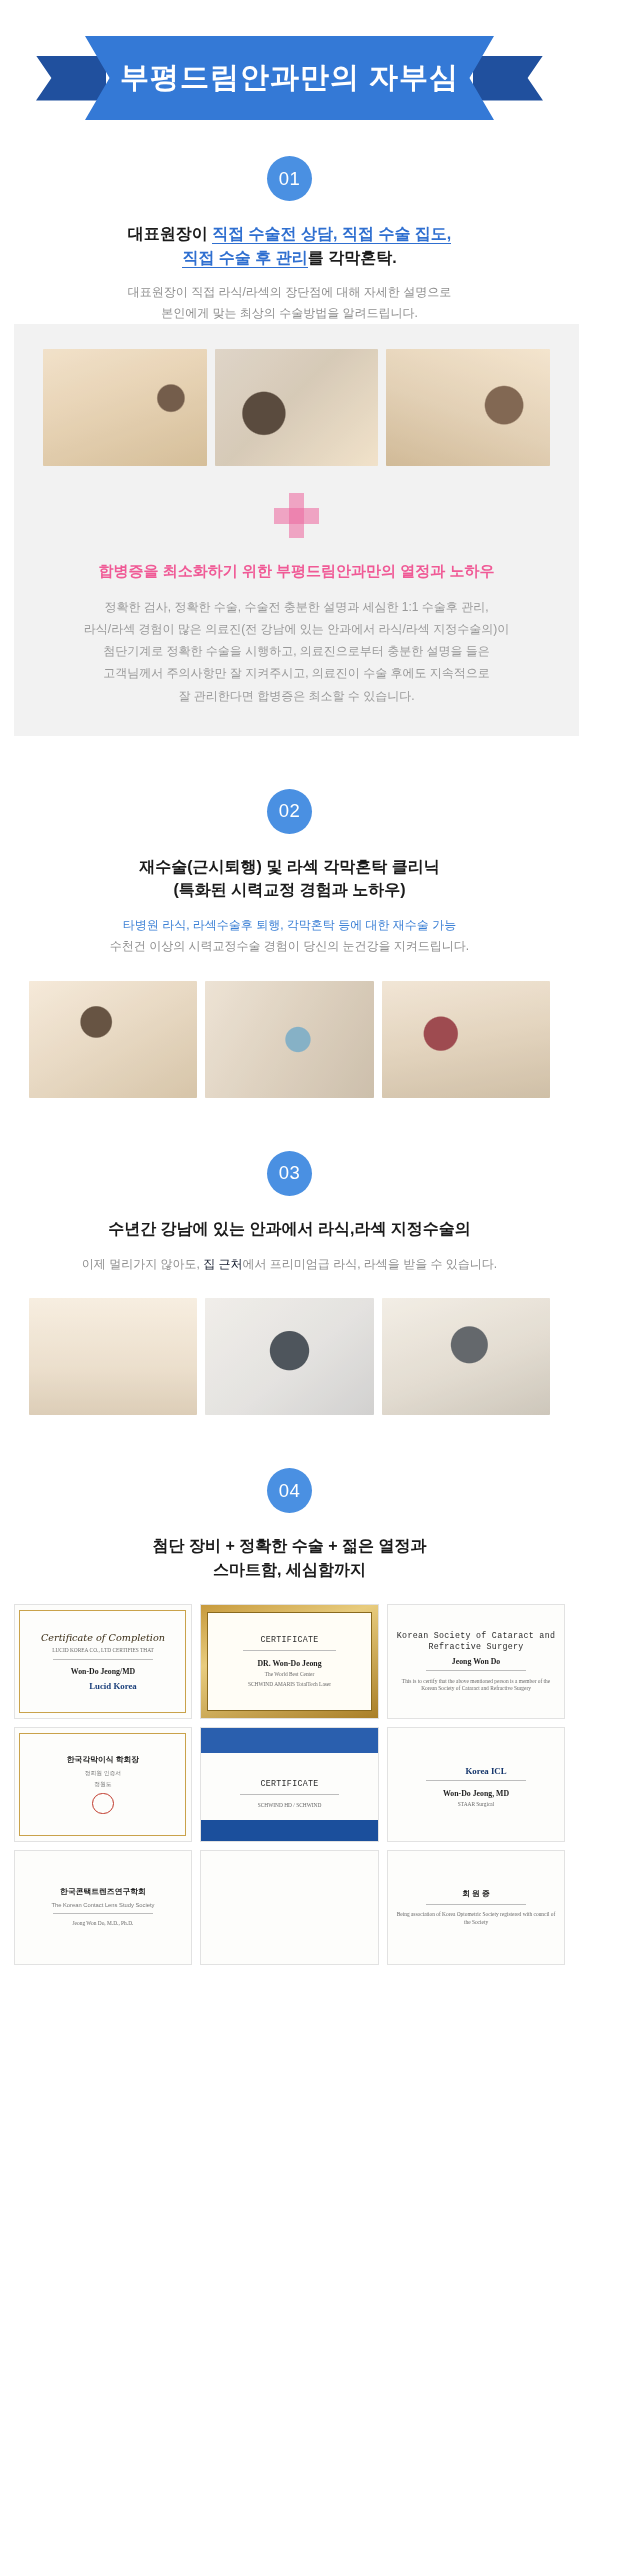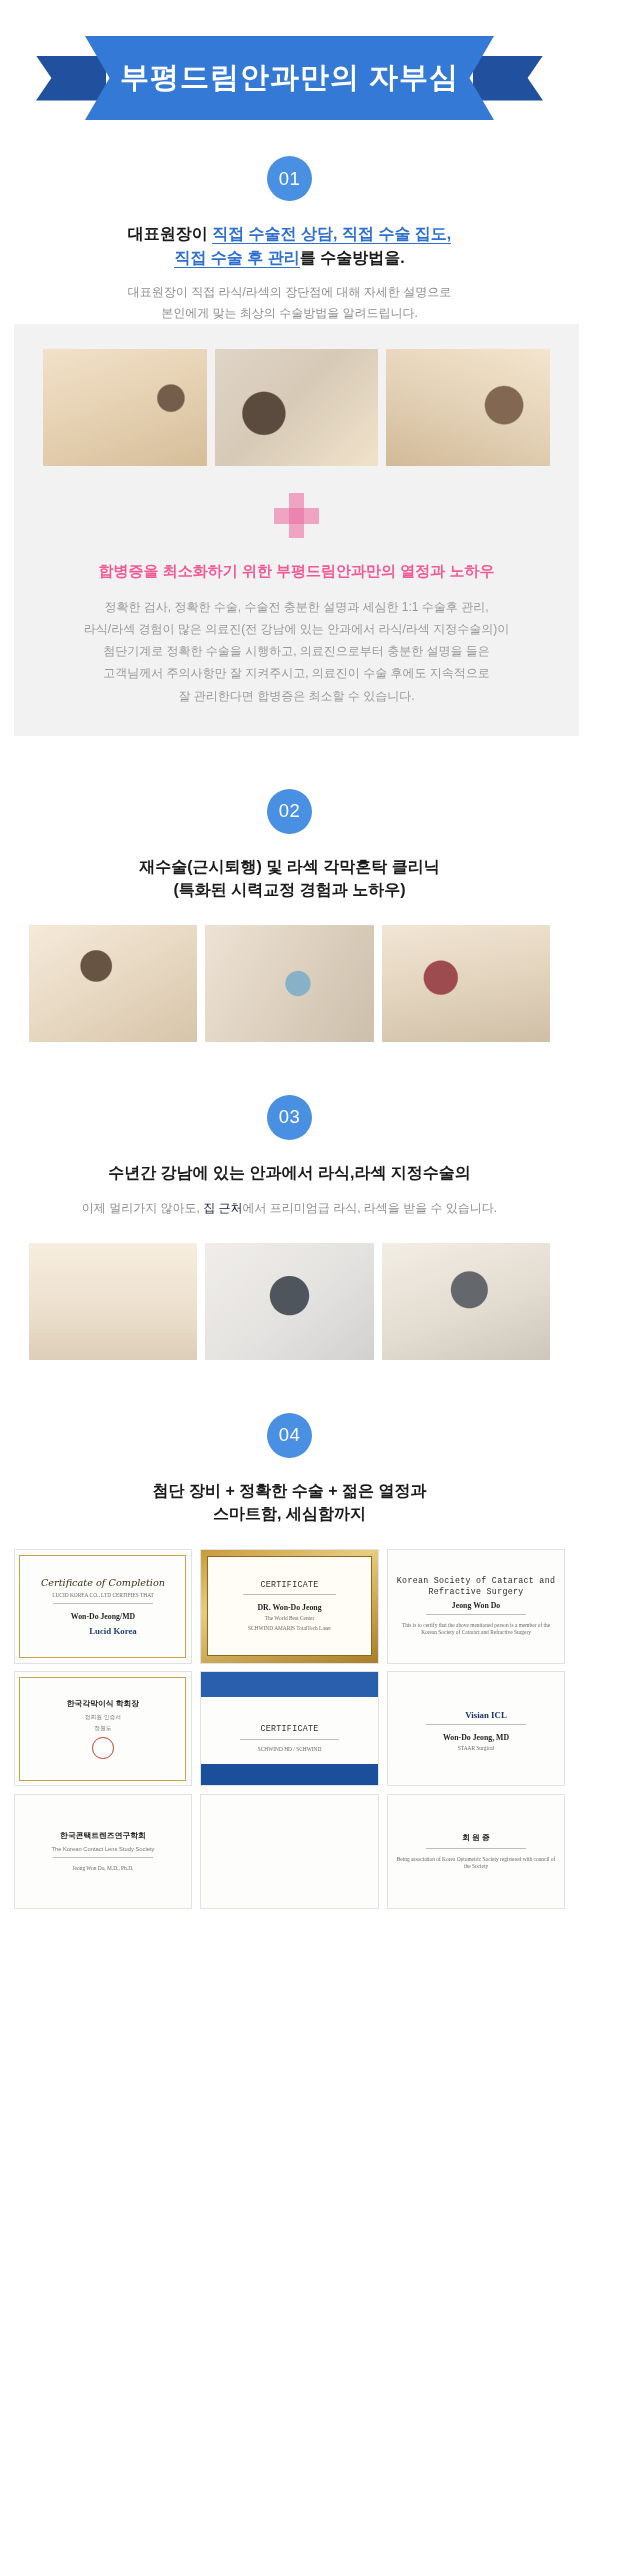--- a/index.html
+++ b/index.html
@@ -236,21 +236,21 @@
     </div>
   </div>
 
   <div class="section">
     <div class="num-badge">01</div>
     <div class="sec-title">
       <div>
         <span>대표원장이 </span><span class="hl-blue">직접 수술전 상담, 직접 수술 집도,</span>
       </div>
       <div>
-        <span class="hl-blue">직접 수술 후 관리</span><span>를 수술방법을.</span>
+        <span class="hl-blue">직접 수술 후 관리</span><span>를 각막혼탁.</span>
       </div>
     </div>
     <div class="sec-desc">
       <div>대표원장이 직접 라식/라섹의 장단점에 대해 자세한 설명으로</div>
       <div>본인에게 맞는 최상의 수술방법을 알려드립니다.</div>
     </div>
   </div>
 
   <div class="gray-block">
     <div class="photo-strip">
@@ -274,20 +274,24 @@
       <div>잘 관리한다면 합병증은 최소할 수 있습니다.</div>
     </div>
   </div>
 
   <div class="spacer-54"></div>
   <div class="section">
     <div class="num-badge">02</div>
     <div class="sec-title">
       <div>재수술(근시퇴행) 및 라섹 각막혼탁 클리닉</div>
       <div>(특화된 시력교정 경험과 노하우)</div>
+    </div>
+    <div class="sec-desc">
+      <div class="blue-line">타병원 라식, 라섹수술후 퇴행, 각막혼탁 등에 대한 재수술 가능</div>
+      <div>수천건 이상의 시력교정수술 경험이 당신의 눈건강을 지켜드립니다.</div>
     </div>
   </div>
   <div class="spacer-24"></div>
   <div class="photo-strip">
     <div class="photo ph-exam1"></div>
     <div class="photo ph-exam2"></div>
     <div class="photo ph-exam3"></div>
   </div>
 
   <div class="spacer-54"></div>
@@ -358,21 +362,21 @@
 
     <div class="cert">
       <div class="cert-blue-top"></div>
       <div class="cert-title-serif" style="margin-top:19.5px">CERTIFICATE</div>
       <div class="cert-rule"></div>
       <div class="cert-sub">SCHWIND HD / SCHWIND</div>
       <div class="cert-blue-band"></div>
     </div>
 
     <div class="cert">
-      <div class="cert-brand navy">Visian ICL</div>
+      <div class="cert-brand navy">Korea ICL</div>
       <div class="cert-rule"></div>
       <div class="cert-name">Won-Do Jeong, MD</div>
       <div class="cert-sub">STAAR Surgical</div>
     </div>
 
     <div class="cert">
       <div class="cert-ko">한국콘택트렌즈연구학회</div>
       <div class="cert-ko-sub">The Korean Contact Lens Study Society</div>
       <div class="cert-rule"></div>
       <div class="cert-sub">Jeong Won Do, M.D., Ph.D.</div>

